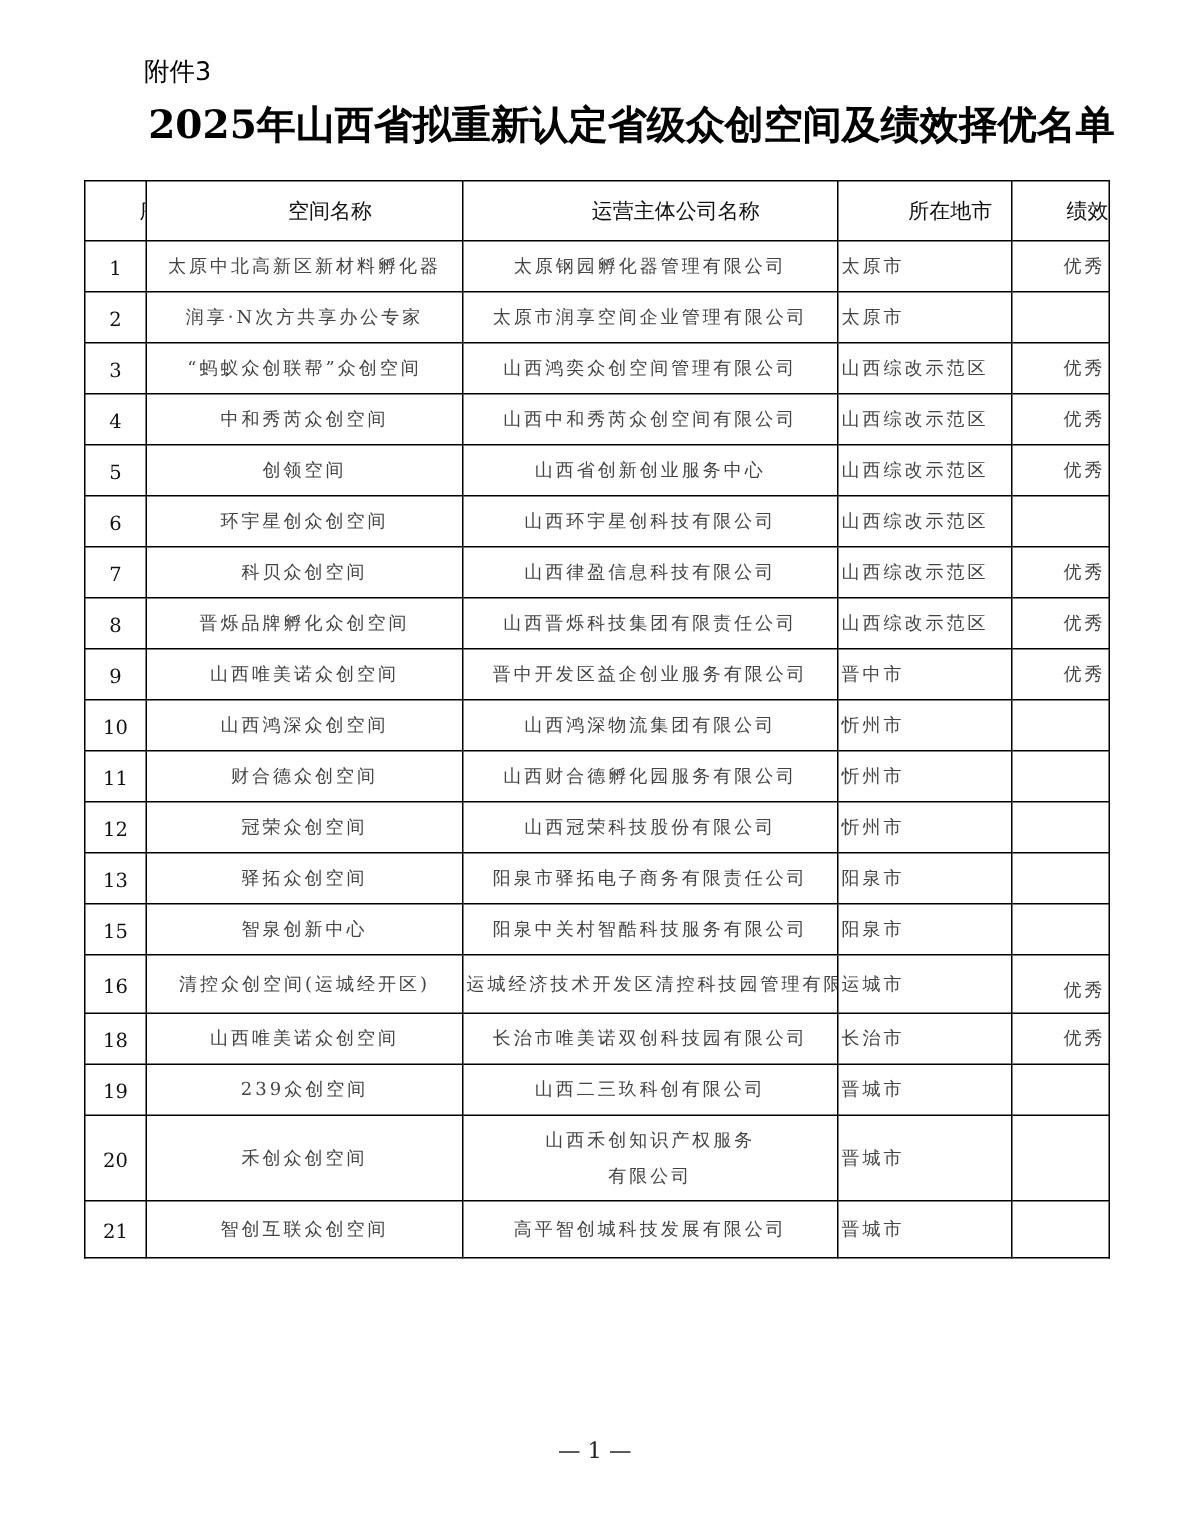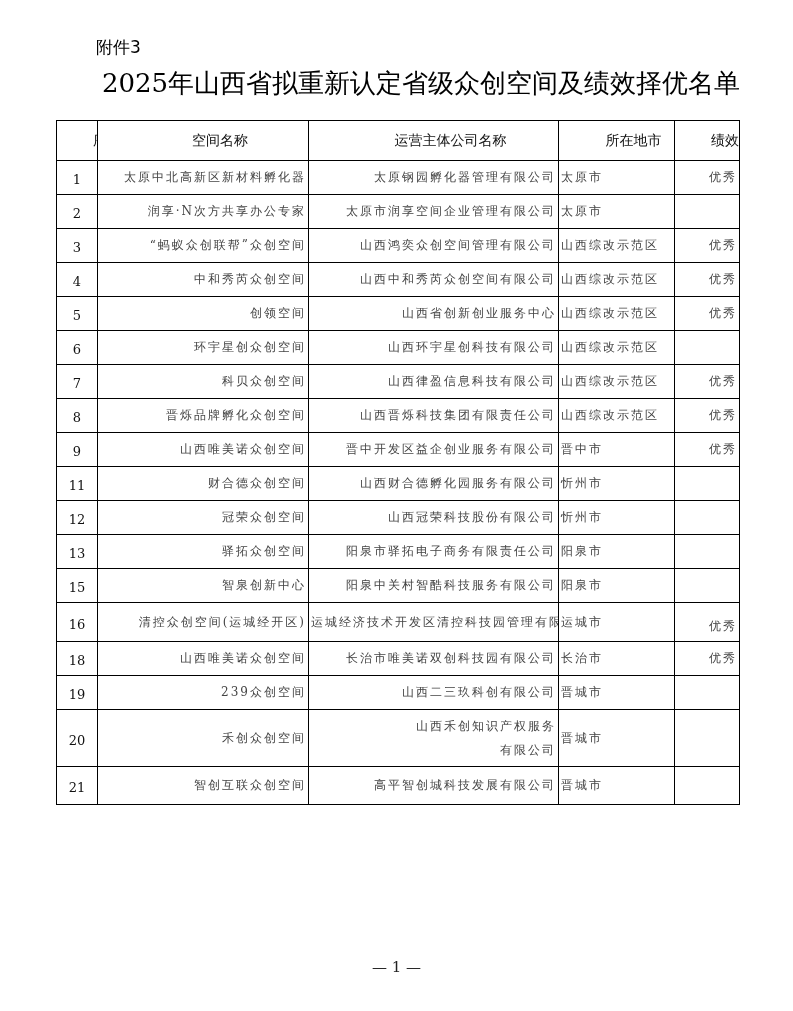--- a/index.html
+++ b/index.html
@@ -23,21 +23,21 @@
       font-size: 17px;
       color: #000;
     }
     .title {
       position: absolute;
       left: 60px;
       top: 66px;
       width: 722px;
       text-align: center;
       font-family: "DejaVu Serif", "Liberation Serif", serif;
-      font-weight: normal;
+      font-weight: bold;
       font-size: 26px;
       letter-spacing: 0px;
       color: #000;
       white-space: nowrap;
     }
     table.list {
       position: absolute;
       left: 56px;
       top: 120px;
       border-collapse: collapse;
@@ -67,21 +67,21 @@
       letter-spacing: 2px;
     }
     table.list td.seq {
       text-align: center;
       font-family: "DejaVu Serif", "Liberation Serif", serif;
       font-size: 13px;
       color: #111;
       letter-spacing: 0;
       padding-top: 4px;
     }
-    table.list td.name, table.list td.company { text-align: right; }
+    table.list td.name, table.list td.company { text-align: center; }
     table.list td.city { text-align: left; }
     table.list td.rating { text-align: right; }
     table.list tr.tall td { height: 30px; }
     table.list tr.tall td.rating { padding-top: 8px; }
     table.list tr.double td { height: 52px; }
     table.list tr.double td.company { white-space: normal; line-height: 24px; }
     table.list tr.last td { height: 33px; }
     .col-seq { width: 41px; }
     .col-name { width: 211px; }
     .col-company { width: 250px; }
@@ -179,20 +179,27 @@
       <td class="rating">优秀</td>
     </tr>
     <tr>
       <td class="seq">9</td>
       <td class="name">山西唯美诺众创空间</td>
       <td class="company">晋中开发区益企创业服务有限公司</td>
       <td class="city">晋中市</td>
       <td class="rating">优秀</td>
     </tr>
     <tr>
+      <td class="seq">10</td>
+      <td class="name">山西鸿深众创空间</td>
+      <td class="company">山西鸿深物流集团有限公司</td>
+      <td class="city">忻州市</td>
+      <td class="rating"></td>
+    </tr>
+    <tr>
       <td class="seq">11</td>
       <td class="name">财合德众创空间</td>
       <td class="company">山西财合德孵化园服务有限公司</td>
       <td class="city">忻州市</td>
       <td class="rating"></td>
     </tr>
     <tr>
       <td class="seq">12</td>
       <td class="name">冠荣众创空间</td>
       <td class="company">山西冠荣科技股份有限公司</td>

